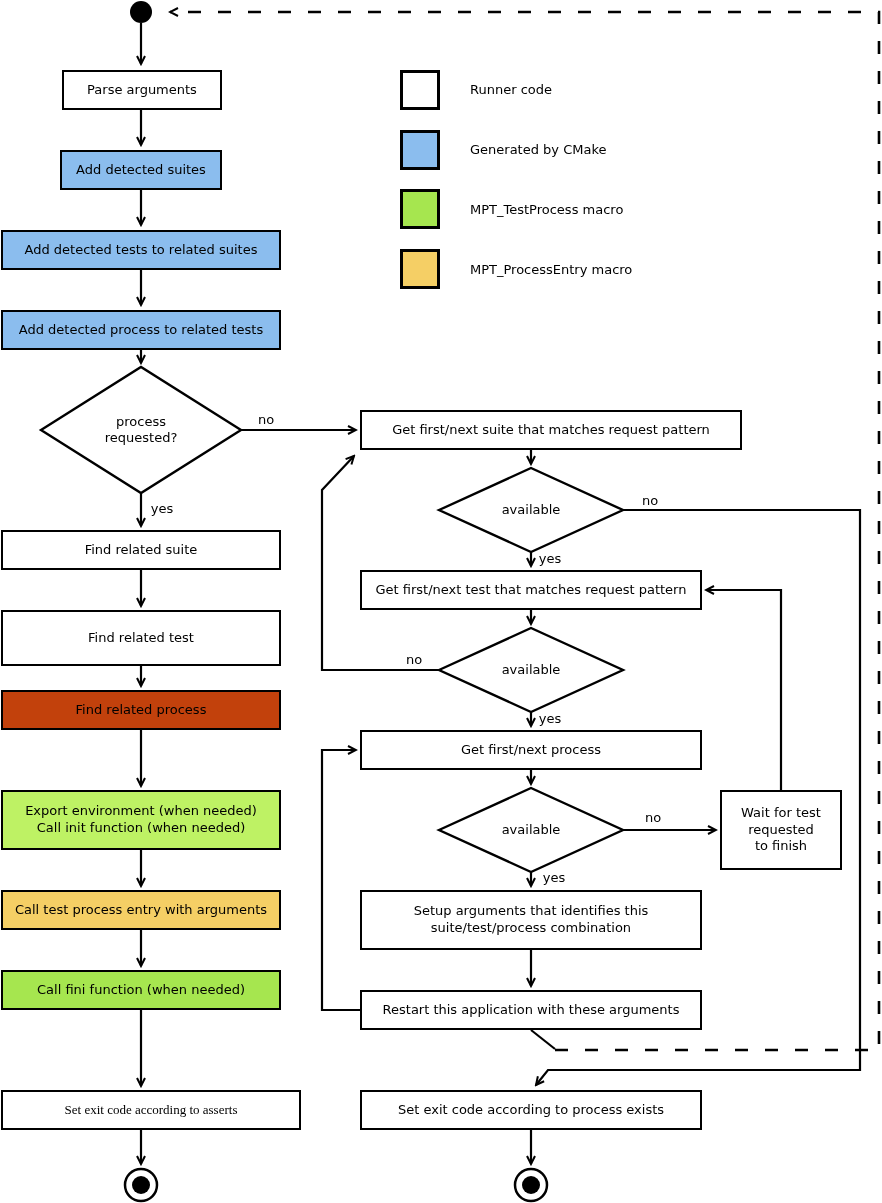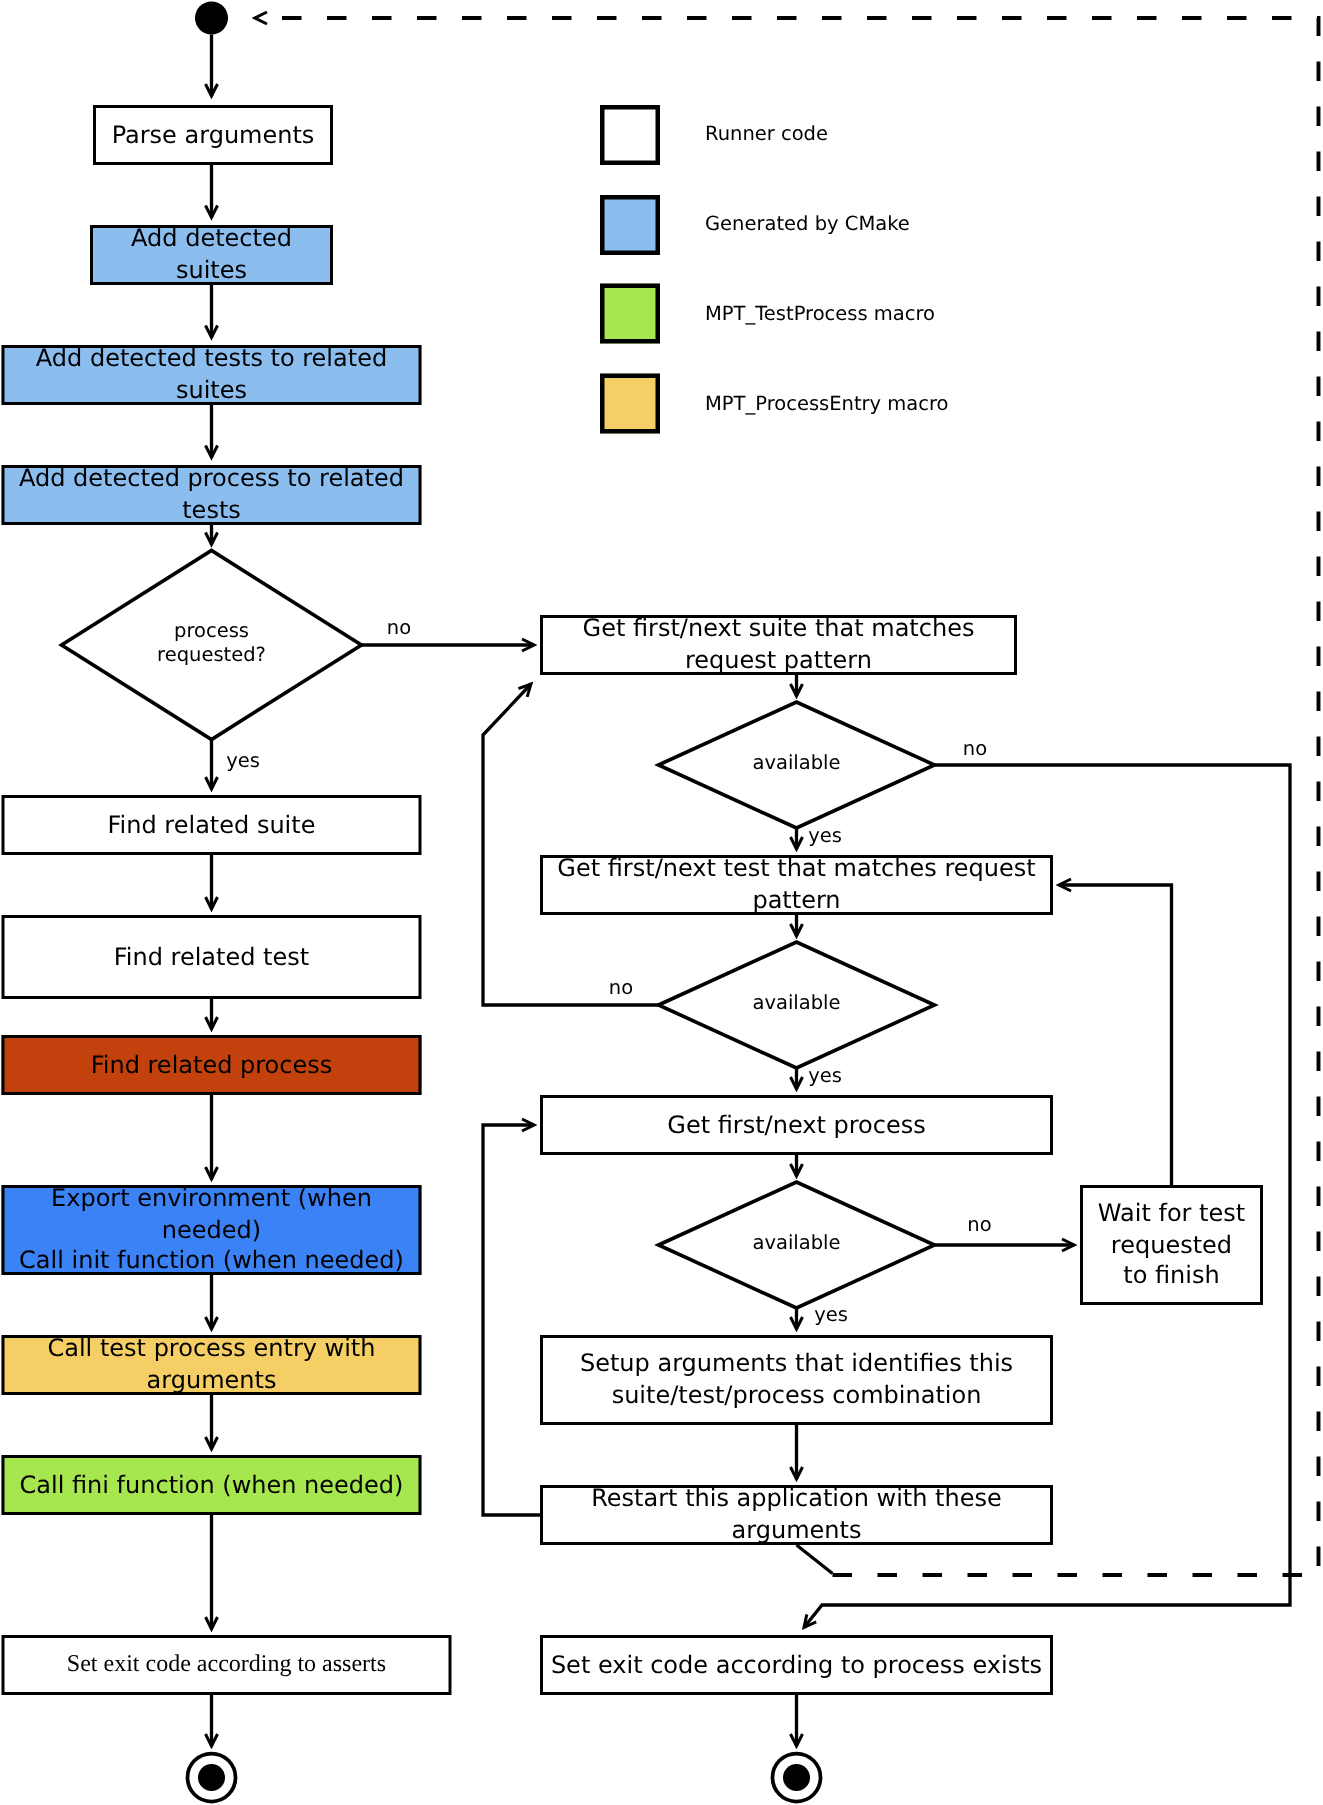--- a/index.html
+++ b/index.html
@@ -5,21 +5,21 @@
   html,body { margin:0; padding:0; background:#ffffff; }
   .canvas {
     position:relative; width:882px; height:1203px; background:#ffffff;
     font-family:"DejaVu Sans", sans-serif; color:#000; overflow:hidden;
   }
   svg.wires { position:absolute; left:0; top:0; width:882px; height:1203px; }
   .node {
     position:absolute; box-sizing:border-box;
     border:2px solid #000; background:#fff;
     display:flex; align-items:center; justify-content:center;
-    text-align:center; font-size:16px; line-height:1.3;
+    text-align:center; font-size:13px; line-height:1.3;
     white-space:pre-line; padding:0 5px;
   }
   .dlabel {
     position:absolute; transform:translate(-50%,-50%);
     font-size:13px; text-align:center; white-space:pre-line; line-height:1.25;
   }
   .elabel {
     position:absolute; transform:translate(-50%,-50%);
     font-size:13px;
   }
@@ -123,30 +123,30 @@
 
   <div class="dlabel" style="left:141px; top:430px;">process
 requested?</div>
 
   <div class="node" style="left: 1px; top: 530px; width: 280px; height: 40px; background-color: rgb(255, 255, 255);">Find related suite</div>
 
   <div class="node" style="left: 1px; top: 610px; width: 280px; height: 56px; background-color: rgb(255, 255, 255);">Find related test</div>
 
   <div class="node" style="left: 1px; top: 690px; width: 280px; height: 40px; background-color: #c2410c;">Find related process</div>
 
-  <div class="node" style="left: 1px; top: 790px; width: 280px; height: 60px; background-color: #3b82f6;">Export environment (when needed)
+  <div class="node" style="left: 1px; top: 790px; width: 280px; height: 60px; background-color: #bef264;">Export environment (when needed)
 Call init function (when needed)</div>
 
   <div class="node" style="left: 1px; top: 890px; width: 280px; height: 40px; background-color: rgb(245, 207, 101);">Call test process entry with arguments</div>
 
   <div class="node" style="left: 1px; top: 970px; width: 280px; height: 40px; background-color: rgb(166, 230, 79);">Call fini function (when needed)</div>
 
   <div class="node" style="left: 1px; top: 1090px; width: 300px; height: 40px; background-color: rgb(255, 255, 255); font-family: Liberation Serif, serif;">Set exit code according to asserts</div>
 
-  <div class="node" style="left: 360px; top: 410px; width: 318px; height: 40px; background-color: rgb(255, 255, 255);">Get first/next suite that matches request pattern</div>
+  <div class="node" style="left: 360px; top: 410px; width: 382px; height: 40px; background-color: rgb(255, 255, 255);">Get first/next suite that matches request pattern</div>
 
   <div class="dlabel" style="left:531px; top:510px;">available</div>
 
   <div class="node" style="left: 360px; top: 570px; width: 342px; height: 40px; background-color: rgb(255, 255, 255);">Get first/next test that matches request pattern</div>
 
   <div class="dlabel" style="left:531px; top:670px;">available</div>
 
   <div class="node" style="left: 360px; top: 730px; width: 342px; height: 40px; background-color: rgb(255, 255, 255);">Get first/next process</div>
 
   <div class="dlabel" style="left:531px; top:830px;">available</div>

